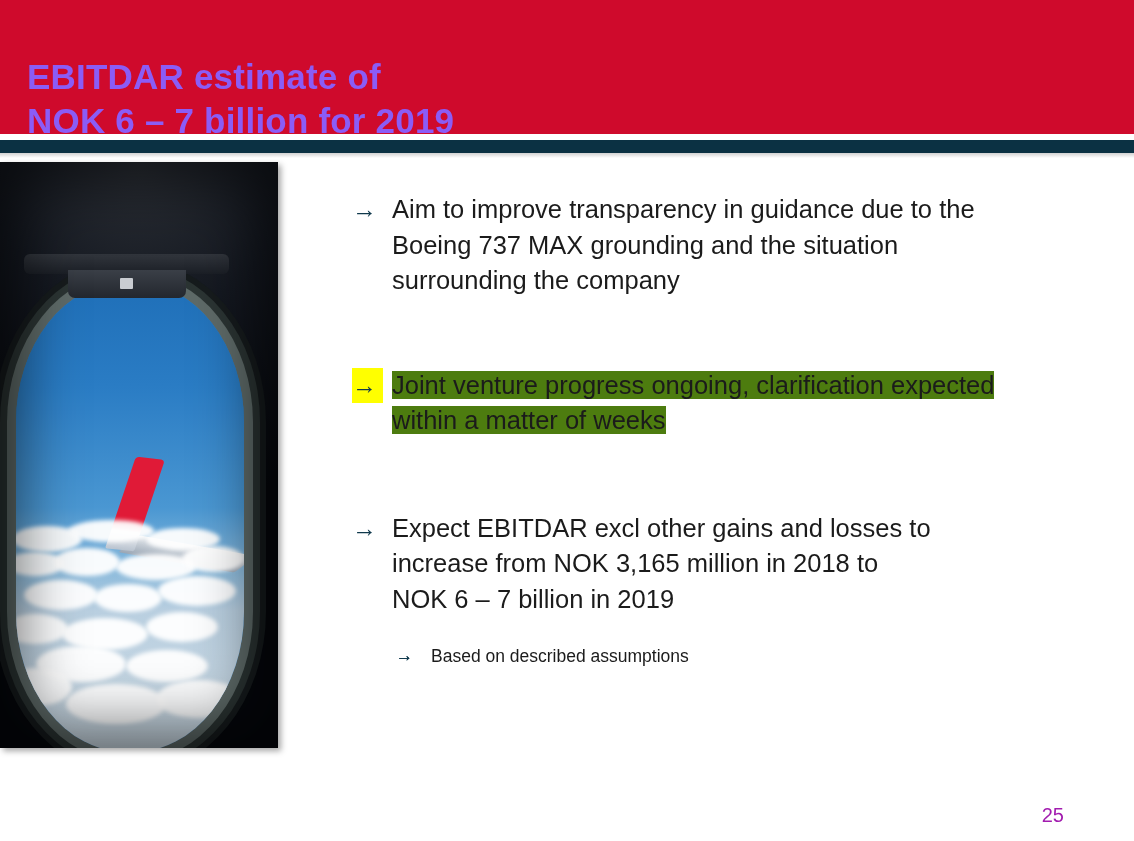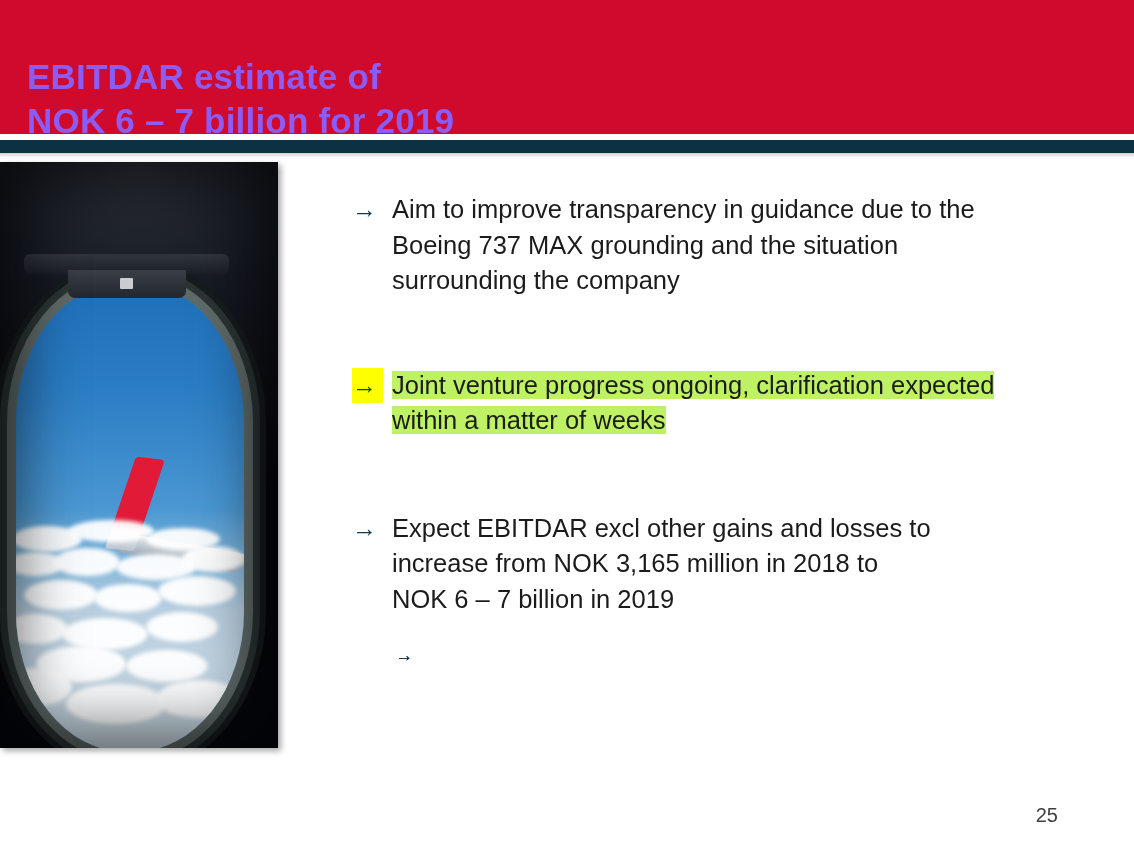--- a/index.html
+++ b/index.html
@@ -200,21 +200,21 @@
     color: #10394c;
     font-size: 25px;
     line-height: 35.5px;
   }
   .bullet .txt { white-space: pre-line; }
 
   .bullet-1 { margin-top: 0; }
   .bullet-2 { margin-top: 69px; }
   .bullet-3 { margin-top: 72px; }
 
-  .hl { background: #bef264; box-decoration-break: clone; -webkit-box-decoration-break: clone; }
+  .hl { background: #4d7c0f; box-decoration-break: clone; -webkit-box-decoration-break: clone; }
   .bullet-2 .arrow { background: #ffff00; padding-right: 6px; }
 
   
   .subs {
     margin-top: 27px;
     padding-left: 44px;
   }
   .sub {
     position: relative;
     padding-left: 35px;
@@ -230,23 +230,23 @@
     top: 0;
     color: #10394c;
     font-size: 17px;
     line-height: 24.5px;
   }
   .sub .txt { white-space: pre-line; }
 
   
   .page-number {
     position: absolute;
-    right: 76px;
+    right: 70px;
     bottom: 14px;
-    color: #404040;
+    color: #a21caf;
     font-size: 20px;
   }
 </style>
 </head>
 <body>
 
 <div class="header-band"></div>
 <div class="header-title">EBITDAR estimate of
 NOK 6 – 7 billion for 2019</div>
 <div class="header-gap"></div>
@@ -314,18 +314,19 @@
 
   <div class="subs">
     <div class="sub">
       <span class="arrow">→</span>
     </div>
     <div class="sub">
       <span class="arrow">→</span>
     </div>
     <div class="sub">
       <span class="arrow">→</span>
+      <span class="txt">Based on described assumptions</span>
     </div>
   </div>
 
 </div>
 
 <div class="page-number">25</div>
 
 </body></html>

